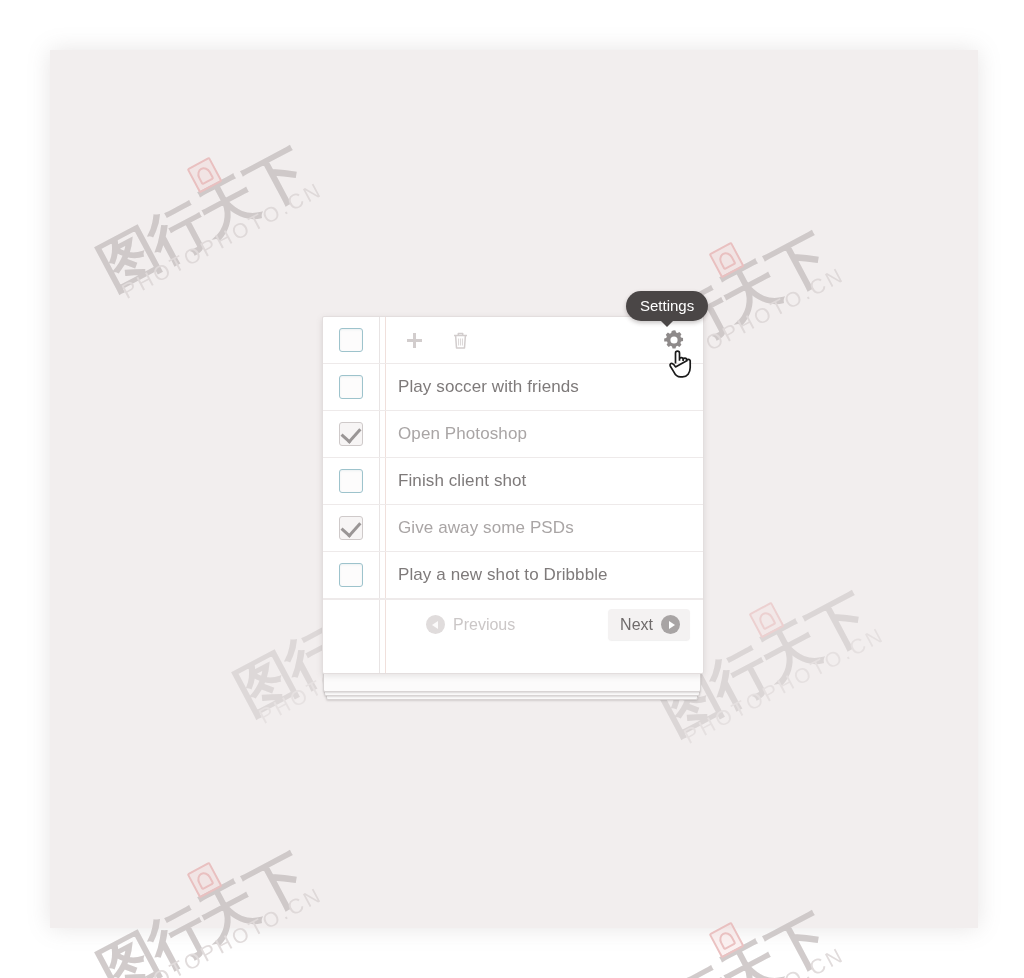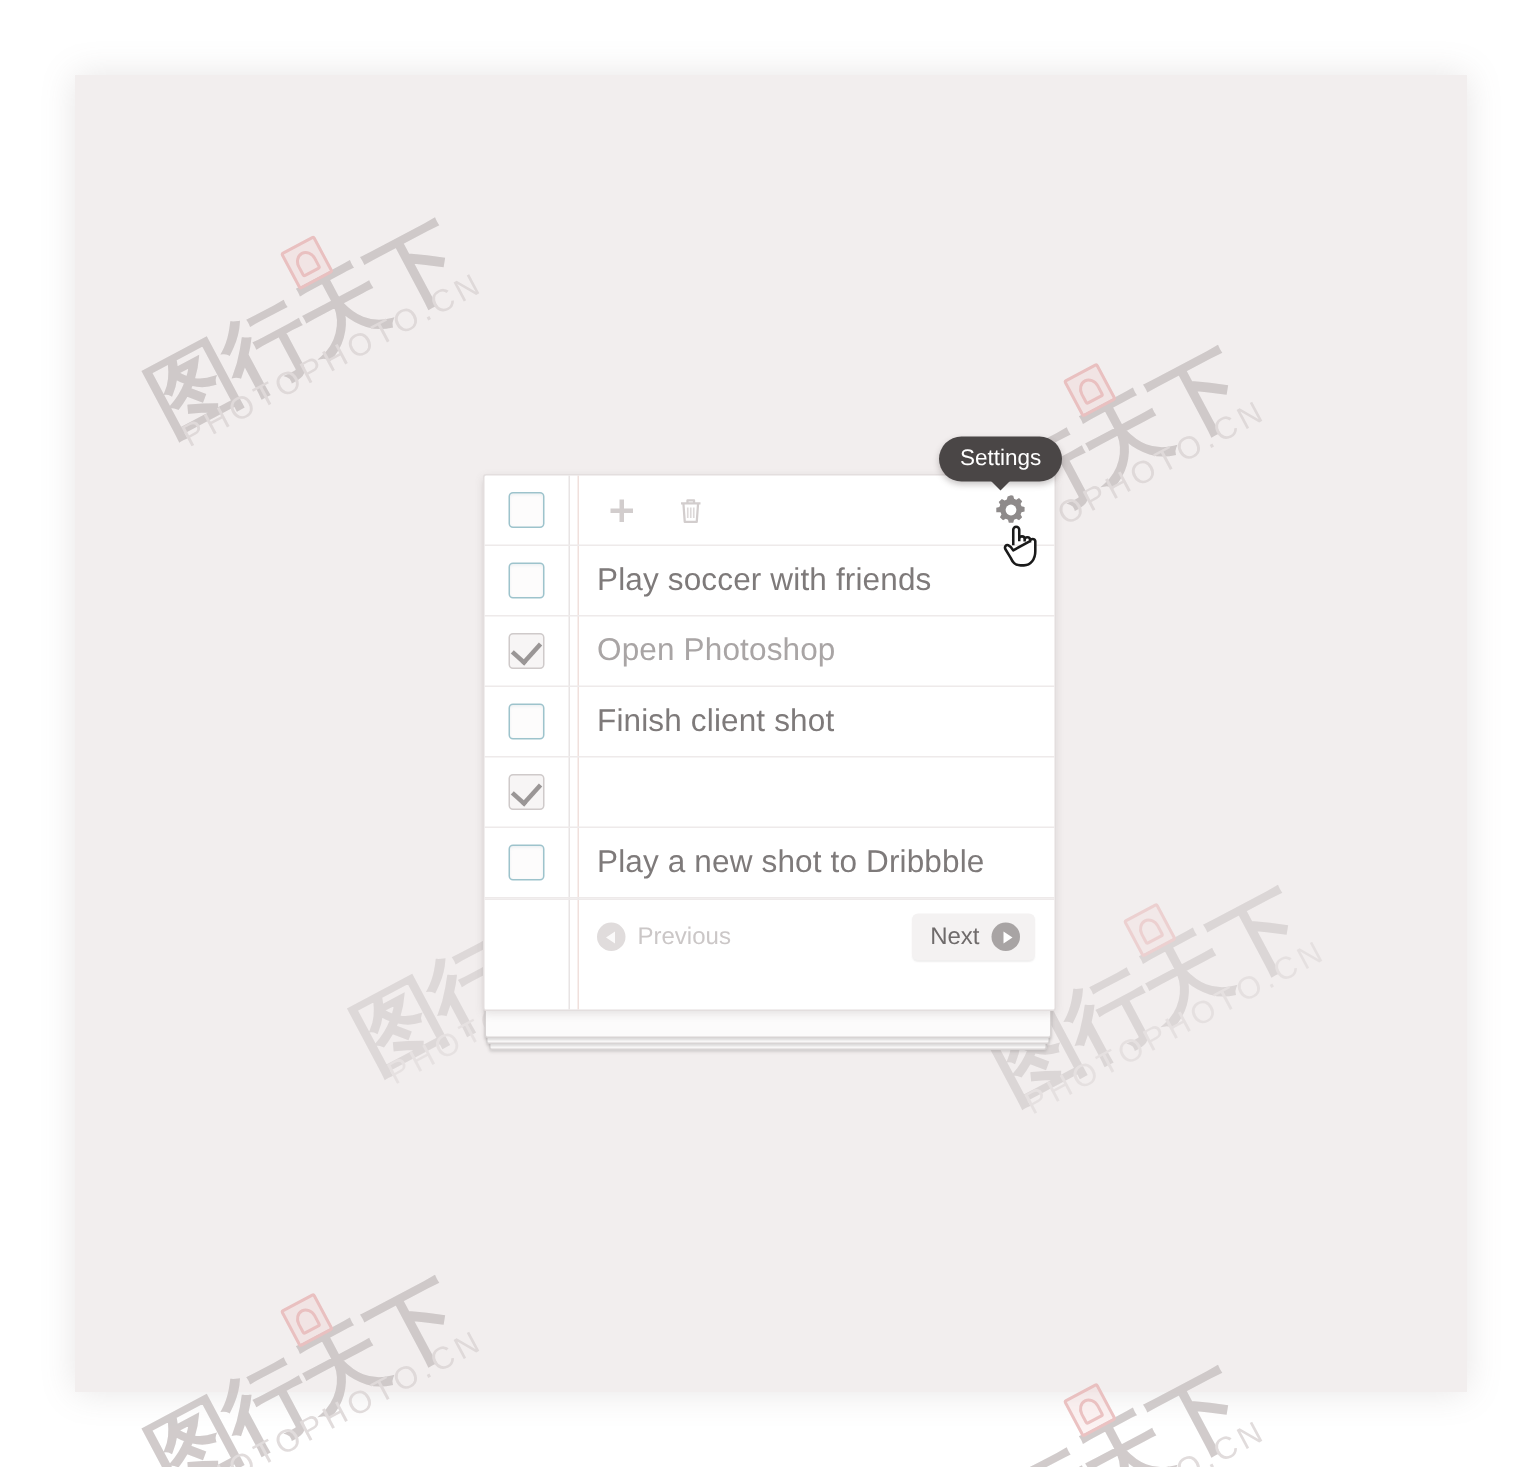--- a/index.html
+++ b/index.html
@@ -199,21 +199,21 @@
     left: 5px;
     top: 1px;
     width: 9px;
     height: 15px;
     border-right: 3px solid #9a9696;
     border-bottom: 3px solid #9a9696;
     transform: rotate(42deg);
   }
 
   .task-label {
-    font-size: 21px;
+    font-size: 17px;
     color: #7e7a7a;
     letter-spacing: 0.1px;
     white-space: nowrap;
   }
   .task-label.done {
     color: #a9a5a5;
   }
 
   
   #toolbar-row .row-body {
@@ -258,20 +258,21 @@
   
   #footer-row {
     height: 50px;
     border-bottom: none;
     border-top: 1px solid #eeeaea;
   }
   #footer-row .row-body {
     justify-content: space-between;
     padding-left: 19px;
     padding-right: 13px;
+    margin-left: 28px;
   }
   .pager {
     display: flex;
     align-items: center;
     gap: 8px;
     font-size: 16px;
   }
   #prev-button {
     color: #cbc7c7;
   }
@@ -458,20 +459,23 @@
           <span class="task-label">Finish client shot</span>
         </div>
       </div>
 
       <div class="row">
         <div class="cb-cell">
           <div class="checkbox checked">
             <span class="tick"></span>
           </div>
         </div>
+        <div class="row-body">
+          <span class="task-label done">Give away some PSDs</span>
+        </div>
       </div>
 
       <div class="row">
         <div class="cb-cell">
           <div class="checkbox unchecked"></div>
         </div>
         <div class="row-body">
           <span class="task-label">Play a new shot to Dribbble</span>
         </div>
       </div>

